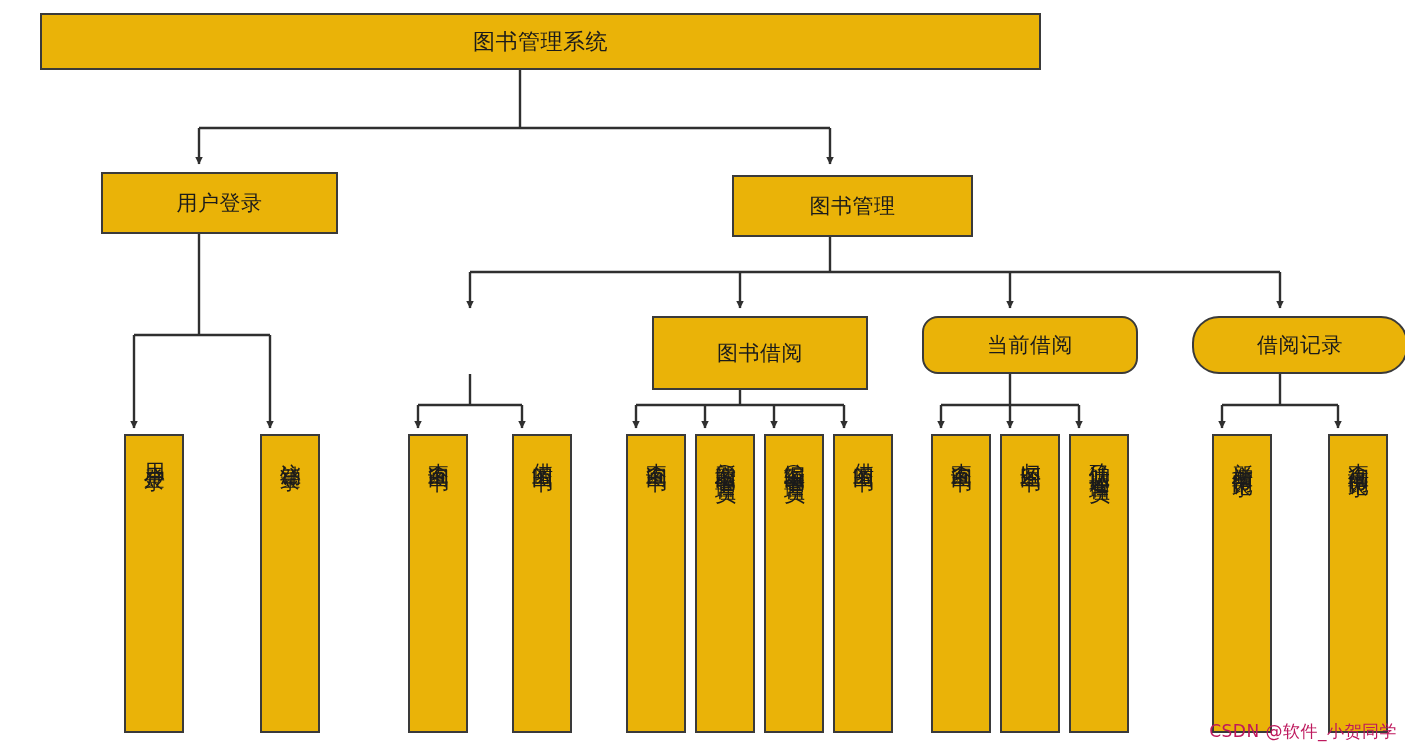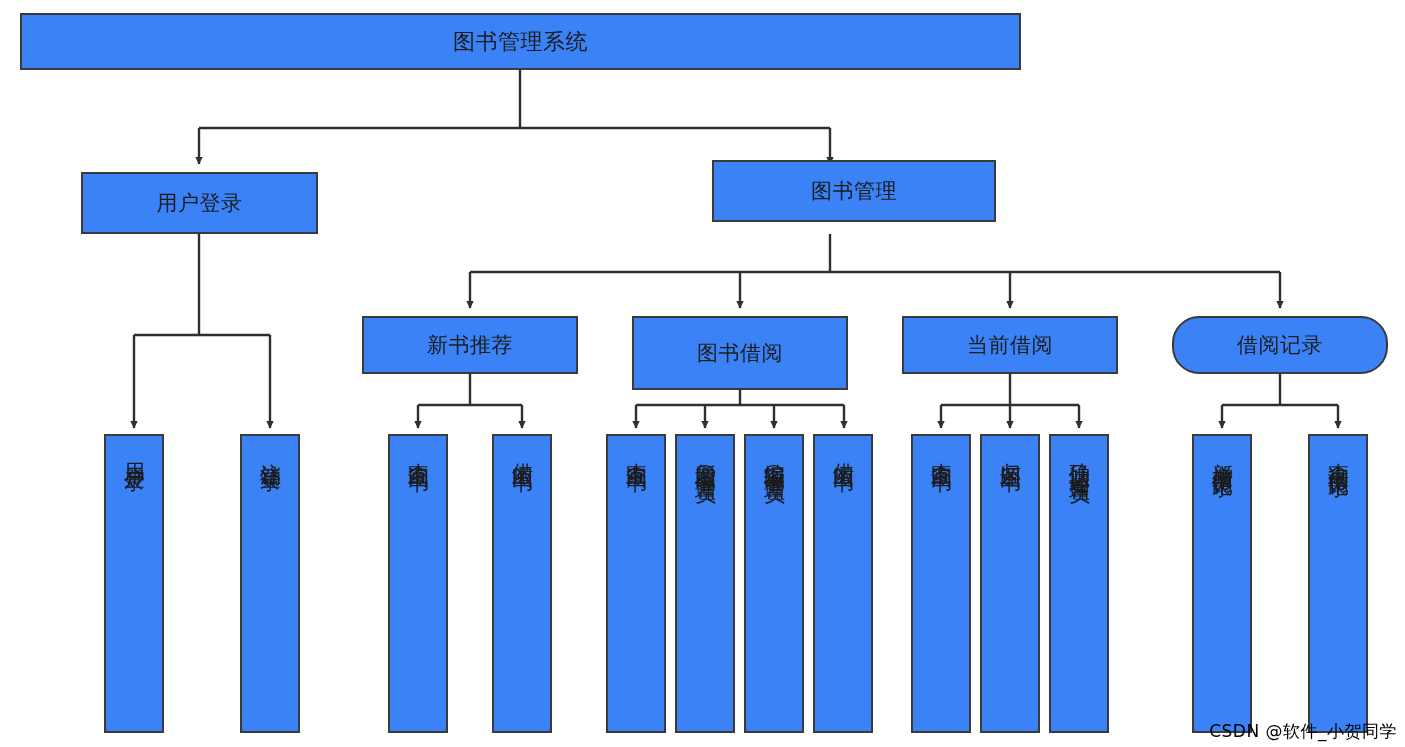--- a/index.html
+++ b/index.html
@@ -22,27 +22,28 @@
     position: absolute;
     left: 0;
     top: 0;
     width: 1405px;
     height: 747px;
     pointer-events: none;
   }
   .node {
     position: absolute;
     box-sizing: border-box;
-    background: #3b82f6;
+    background: #eab308;
     border: 2px solid #3a3a3a;
     display: flex;
     align-items: center;
     justify-content: center;
     color: #1b1b1b;
     z-index: 2;
+    margin-left: 20px;
   }
   .node-label {
     display: block;
     text-align: center;
     line-height: 1.18;
     white-space: pre;
   }
   
   .node.horiz .node-label {
     font-size: 21px;
@@ -62,21 +63,21 @@
     font-size: 21px;
     line-height: 1.0;
     letter-spacing: 3px;
     white-space: nowrap;
   }
   #watermark {
     position: absolute;
     right: 8px;
     bottom: 4px;
     font-size: 17px;
-    color: #000000;
+    color: #be185d;
     letter-spacing: 0.5px;
     z-index: 5;
     white-space: nowrap;
   }
 </style>
 </head>
 <body>
 
 <div id="diagram-canvas">
 
@@ -131,33 +132,30 @@
   </svg>
 
   <div class="node horiz root" style="left:20px; top:13px; width:1001px; height:57px;">
     <span class="node-label">图书管理系统</span>
   </div>
 
   <div class="node horiz" style="left:81px; top:172px; width:237px; height:62px;">
     <span class="node-label">用户登录</span>
   </div>
 
-  <div class="node horiz" style="left:712px; top:160px; width:284px; height:62px;">
+  <div class="node horiz" style="left:712px; top:175px; width:241px; height:62px;">
     <span class="node-label">图书管理</span>
   </div>
 
-  <div class="node horiz" style="left:362px; top:316px; width:216px; height:58px;">
-    <span class="node-label">新书推荐</span>
-  </div>
 
   <div class="node horiz" style="left:632px; top:316px; width:216px; height:74px;">
     <span class="node-label">图书借阅</span>
   </div>
 
-  <div class="node horiz" style="left:902px; top:316px; width:216px; height:58px;">
+  <div class="node horiz" style="left:902px; top:316px; width:216px; height:58px;border-radius:16px;">
     <span class="node-label">当前借阅</span>
   </div>
 
   <div class="node horiz" style="left:1172px; top:316px; width:216px; height:58px;border-radius:27px;">
     <span class="node-label">借阅记录</span>
   </div>
 
   <div class="node vert" style="left:104px; top:434px; width:60px; height:299px;">
     <span class="node-label">用户登录</span>
   </div>

